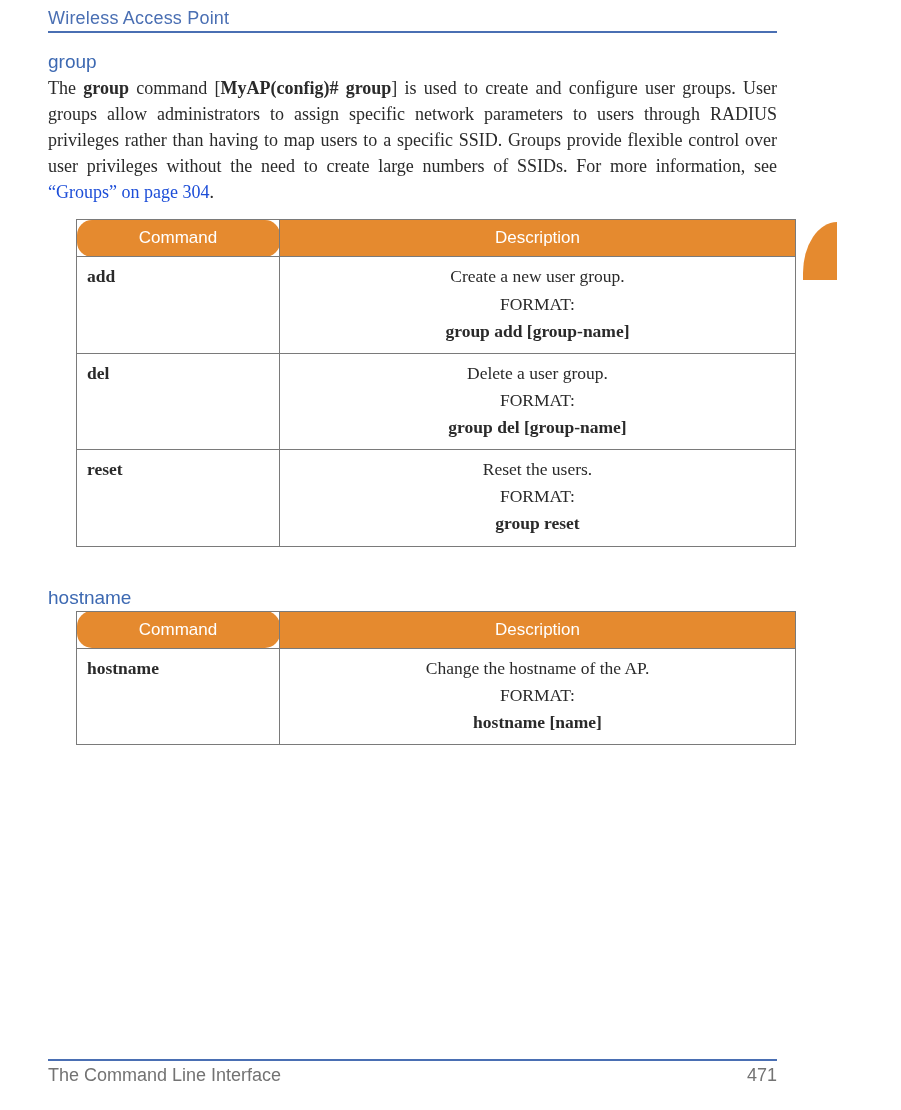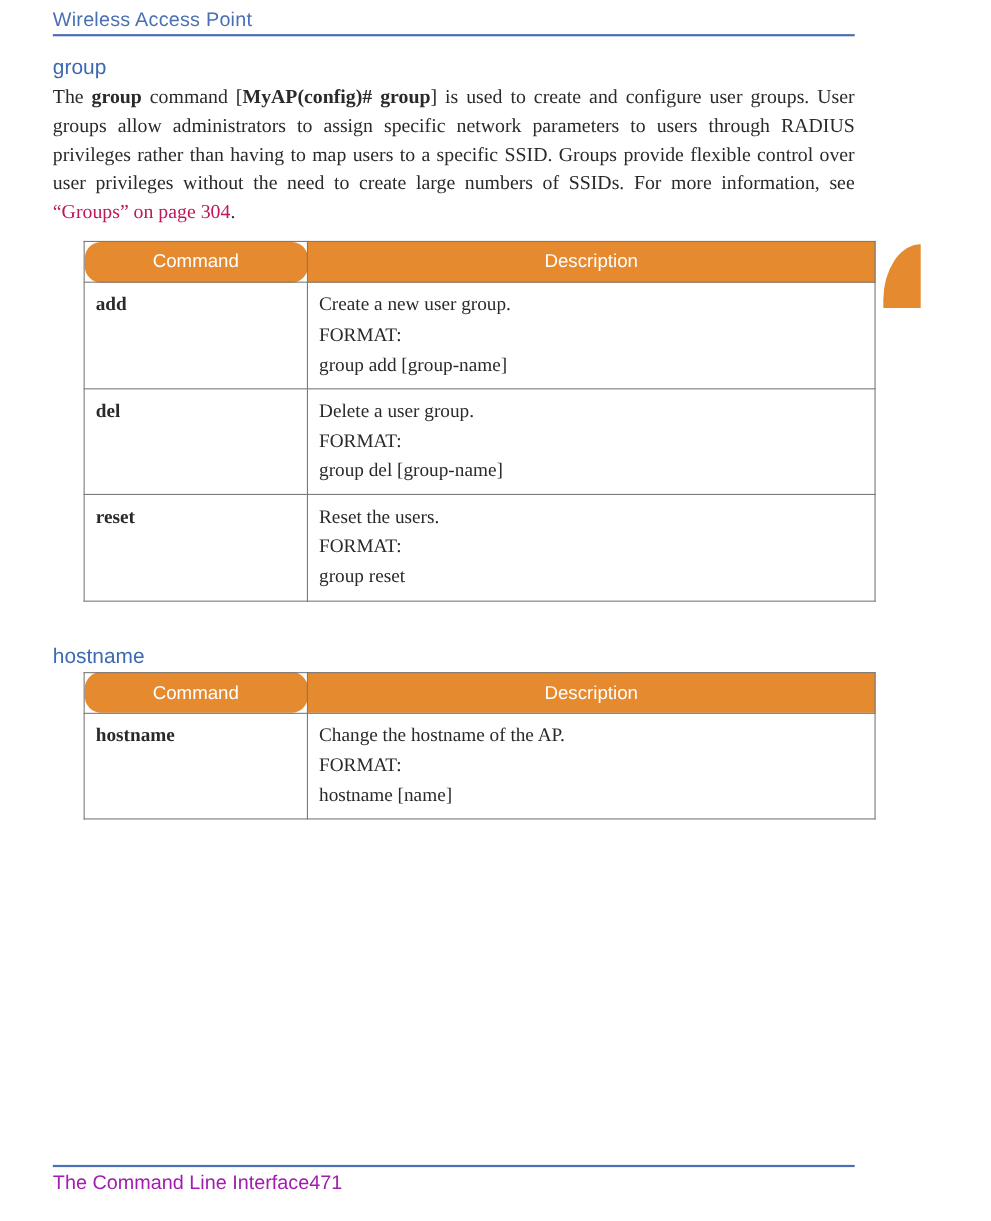--- a/index.html
+++ b/index.html
@@ -35,21 +35,21 @@
     font-size: 19px;
     margin: 0 0 2px 0;
   }
   .body-text {
     font-size: 18px;
     line-height: 1.45;
     text-align: justify;
     margin: 0 0 14px 0;
   }
   .body-text .bold { font-weight: 700; }
-  .link { color: #be185d; }
+  .link { color: #1d4ed8; }
   table.cmd {
     border-collapse: collapse;
     width: 720px;
     margin-left: 28px;
     margin-bottom: 40px;
   }
   table.cmd th {
     background: #e58a2f;
     color: #ffffff;
     font-family: "Trebuchet MS", "Lucida Sans", sans-serif;
@@ -63,42 +63,42 @@
     border: 1px solid #7a7a7a;
     font-size: 17.5px;
     padding: 6px 10px 8px 10px;
     vertical-align: top;
     line-height: 1.55;
   }
   table.cmd td.cmdname {
     text-align: left;
     font-weight: 700;
   }
-  .fmt { display:block; }
-  .fmt.b { font-weight:400; }
+  .fmt { display:block;text-align:center; }
+  .fmt.b { font-weight:700; }
   .thumb-tab2 {
     position:absolute;
     right:0;
     top:222px;
     width:34px;
     height:58px;
     background:#e58a2f;
     border-top-left-radius: 40px 60px;
   }
   .footer {
     position: absolute;
     left: 48px;
     right: 60px;
     bottom: 24px;
     border-top: 2px solid #4a6fb3;
     padding-top: 4px;
     display: flex;
-    justify-content: flex-start;
+    justify-content: space-between;
     font-family: "Trebuchet MS", "Lucida Sans", sans-serif;
-    color: #a21caf;
+    color: #737373;
     font-size: 18px;
   }
 </style>
 </head>
 <body>
 
 <div class="page">
 
   <div class="running-head">Wireless Access Point</div>
 

